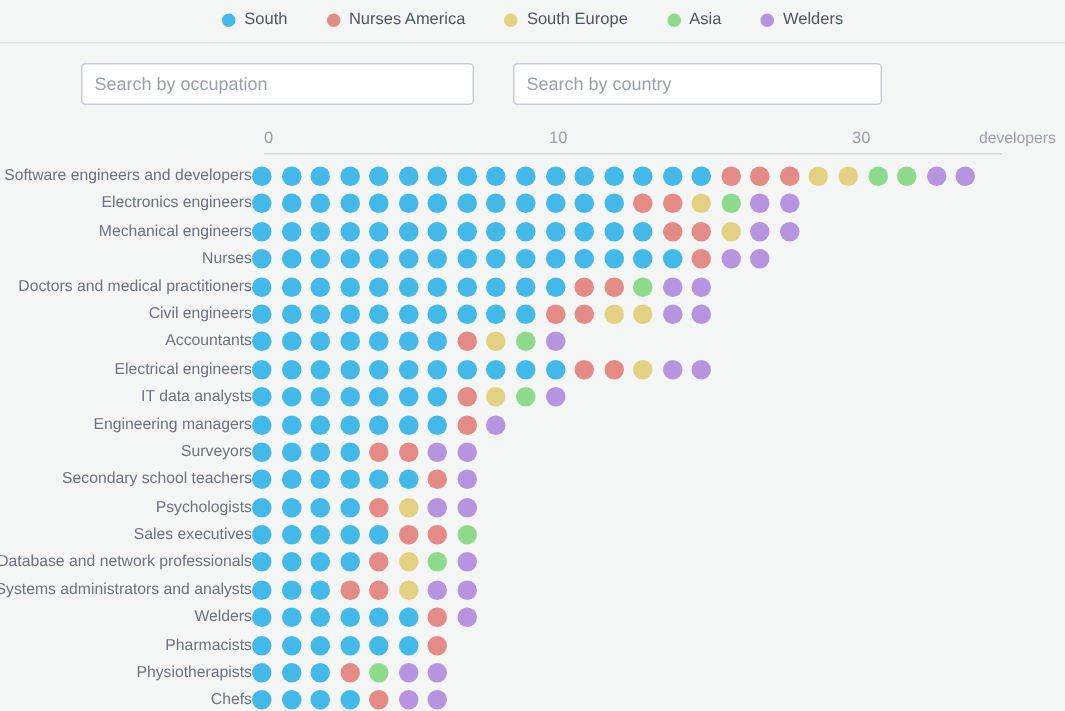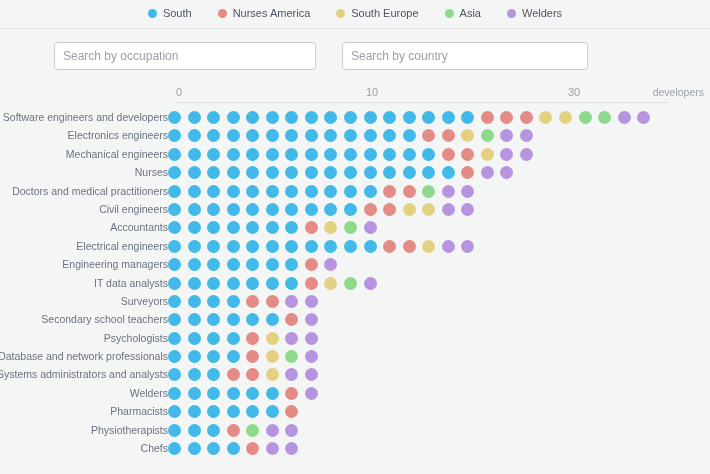--- a/index.html
+++ b/index.html
@@ -370,50 +370,50 @@
         <span class="dot" style="left: 175.95px; background: rgb(66, 185, 232);"></span>
         <span class="dot" style="left: 195.5px; background: rgb(66, 185, 232);"></span>
         <span class="dot" style="left: 215.05px; background: rgb(228, 139, 134);"></span>
         <span class="dot" style="left: 234.6px; background: rgb(228, 139, 134);"></span>
         <span class="dot" style="left: 254.15px; background: rgb(227, 209, 129);"></span>
         <span class="dot" style="left: 273.7px; background: rgb(183, 148, 224);"></span>
         <span class="dot" style="left: 293.25px; background: rgb(183, 148, 224);"></span>
       </div>
     </div>
     <div class="row">
-      <div class="row-label">Engineering managers</div>
-      <div class="dots" style="width: 175.95px;">
-        <span class="dot" style="left: 0px; background: rgb(66, 185, 232);"></span>
-        <span class="dot" style="left: 19.55px; background: rgb(66, 185, 232);"></span>
-        <span class="dot" style="left: 39.1px; background: rgb(66, 185, 232);"></span>
-        <span class="dot" style="left: 58.65px; background: rgb(66, 185, 232);"></span>
-        <span class="dot" style="left: 78.2px; background: rgb(66, 185, 232);"></span>
-        <span class="dot" style="left: 97.75px; background: rgb(66, 185, 232);"></span>
-        <span class="dot" style="left: 117.3px; background: rgb(66, 185, 232);"></span>
-        <span class="dot" style="left: 136.85px; background: rgb(228, 139, 134);"></span>
-        <span class="dot" style="left: 156.4px; background: rgb(183, 148, 224);"></span>
-      </div>
-    </div>
-    <div class="row">
       <div class="row-label">IT data analysts</div>
       <div class="dots" style="width: 215.05px;">
         <span class="dot" style="left: 0px; background: rgb(66, 185, 232);"></span>
         <span class="dot" style="left: 19.55px; background: rgb(66, 185, 232);"></span>
         <span class="dot" style="left: 39.1px; background: rgb(66, 185, 232);"></span>
         <span class="dot" style="left: 58.65px; background: rgb(66, 185, 232);"></span>
         <span class="dot" style="left: 78.2px; background: rgb(66, 185, 232);"></span>
         <span class="dot" style="left: 97.75px; background: rgb(66, 185, 232);"></span>
         <span class="dot" style="left: 117.3px; background: rgb(66, 185, 232);"></span>
         <span class="dot" style="left: 136.85px; background: rgb(228, 139, 134);"></span>
         <span class="dot" style="left: 156.4px; background: rgb(227, 209, 129);"></span>
         <span class="dot" style="left: 175.95px; background: rgb(141, 219, 138);"></span>
         <span class="dot" style="left: 195.5px; background: rgb(183, 148, 224);"></span>
       </div>
     </div>
     <div class="row">
+      <div class="row-label">Engineering managers</div>
+      <div class="dots" style="width: 175.95px;">
+        <span class="dot" style="left: 0px; background: rgb(66, 185, 232);"></span>
+        <span class="dot" style="left: 19.55px; background: rgb(66, 185, 232);"></span>
+        <span class="dot" style="left: 39.1px; background: rgb(66, 185, 232);"></span>
+        <span class="dot" style="left: 58.65px; background: rgb(66, 185, 232);"></span>
+        <span class="dot" style="left: 78.2px; background: rgb(66, 185, 232);"></span>
+        <span class="dot" style="left: 97.75px; background: rgb(66, 185, 232);"></span>
+        <span class="dot" style="left: 117.3px; background: rgb(66, 185, 232);"></span>
+        <span class="dot" style="left: 136.85px; background: rgb(228, 139, 134);"></span>
+        <span class="dot" style="left: 156.4px; background: rgb(183, 148, 224);"></span>
+      </div>
+    </div>
+    <div class="row">
       <div class="row-label">Surveyors</div>
       <div class="dots" style="width: 156.4px;">
         <span class="dot" style="left: 0px; background: rgb(66, 185, 232);"></span>
         <span class="dot" style="left: 19.55px; background: rgb(66, 185, 232);"></span>
         <span class="dot" style="left: 39.1px; background: rgb(66, 185, 232);"></span>
         <span class="dot" style="left: 58.65px; background: rgb(66, 185, 232);"></span>
         <span class="dot" style="left: 78.2px; background: rgb(228, 139, 134);"></span>
         <span class="dot" style="left: 97.75px; background: rgb(228, 139, 134);"></span>
         <span class="dot" style="left: 117.3px; background: rgb(183, 148, 224);"></span>
         <span class="dot" style="left: 136.85px; background: rgb(183, 148, 224);"></span>
@@ -436,20 +436,33 @@
       <div class="row-label">Psychologists</div>
       <div class="dots" style="width: 156.4px;">
         <span class="dot" style="left: 0px; background: rgb(66, 185, 232);"></span>
         <span class="dot" style="left: 19.55px; background: rgb(66, 185, 232);"></span>
         <span class="dot" style="left: 39.1px; background: rgb(66, 185, 232);"></span>
         <span class="dot" style="left: 58.65px; background: rgb(66, 185, 232);"></span>
         <span class="dot" style="left: 78.2px; background: rgb(228, 139, 134);"></span>
         <span class="dot" style="left: 97.75px; background: rgb(227, 209, 129);"></span>
         <span class="dot" style="left: 117.3px; background: rgb(183, 148, 224);"></span>
         <span class="dot" style="left: 136.85px; background: rgb(183, 148, 224);"></span>
+      </div>
+    </div>
+    <div class="row">
+      <div class="row-label">Sales executives</div>
+      <div class="dots" style="width: 156.4px;">
+        <span class="dot" style="left: 0px; background: rgb(66, 185, 232);"></span>
+        <span class="dot" style="left: 19.55px; background: rgb(66, 185, 232);"></span>
+        <span class="dot" style="left: 39.1px; background: rgb(66, 185, 232);"></span>
+        <span class="dot" style="left: 58.65px; background: rgb(66, 185, 232);"></span>
+        <span class="dot" style="left: 78.2px; background: rgb(66, 185, 232);"></span>
+        <span class="dot" style="left: 97.75px; background: rgb(228, 139, 134);"></span>
+        <span class="dot" style="left: 117.3px; background: rgb(228, 139, 134);"></span>
+        <span class="dot" style="left: 136.85px; background: rgb(141, 219, 138);"></span>
       </div>
     </div>
     <div class="row">
       <div class="row-label">Database and network professionals</div>
       <div class="dots" style="width: 156.4px;">
         <span class="dot" style="left: 0px; background: rgb(66, 185, 232);"></span>
         <span class="dot" style="left: 19.55px; background: rgb(66, 185, 232);"></span>
         <span class="dot" style="left: 39.1px; background: rgb(66, 185, 232);"></span>
         <span class="dot" style="left: 58.65px; background: rgb(66, 185, 232);"></span>
         <span class="dot" style="left: 78.2px; background: rgb(228, 139, 134);"></span>

